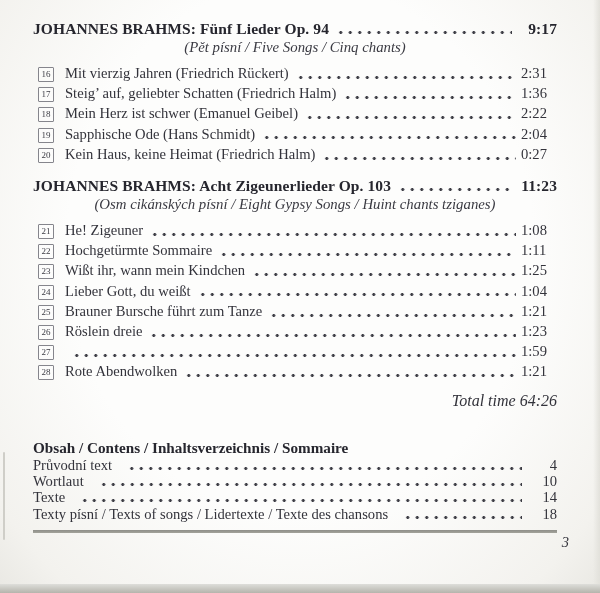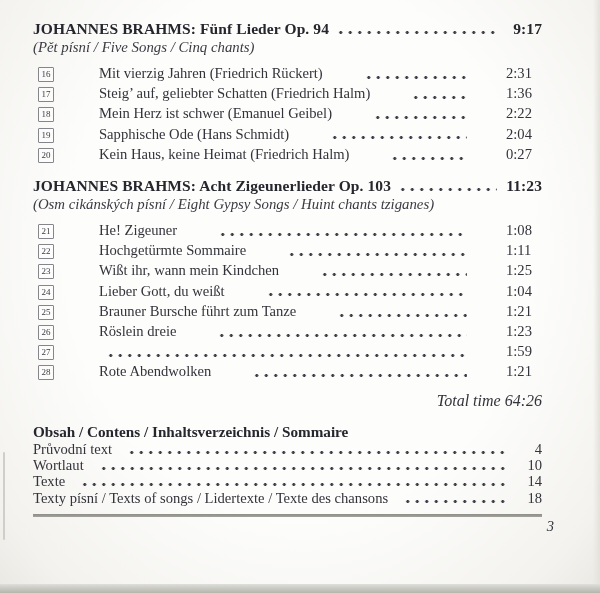--- a/index.html
+++ b/index.html
@@ -10,21 +10,21 @@
   }
   .page {
     position: relative;
     width: 600px; height: 593px;
     overflow: hidden;
     background: radial-gradient(ellipse at 50% 42%, #fdfdfc 55%, #f3f2ee 88%, #e9e8e3 100%);
     color: #33333b;
   }
   .content {
     position: absolute;
-    left: 33px; right: 58px; top: 19px;
+    left: 33px; right: 43px; top: 19px;
   }
   
   .row { display: flex; align-items: baseline; }
   .dots {
     flex: 1;
     align-self: stretch;
     margin: 0 5px 0 7px;
     background-image: radial-gradient(circle, #3c3c44 1.3px, rgba(0,0,0,0) 1.75px);
     background-size: 9.5px 4.5px;
     background-repeat: repeat-x;
@@ -33,45 +33,45 @@
   .dots.tight { background-position: left bottom 3px; }
   
   .section-header { line-height: 19px; }
   .section-title, .section-time {
     font-weight: bold; font-size: 15.5px; color: #26262e;
     letter-spacing: 0.1px; white-space: nowrap;
   }
   .section-time { min-width: 40px; text-align: right; }
   .subtitle {
     font-style: italic; font-size: 14.8px; line-height: 19px;
-    color: #3a3a42; white-space: nowrap;
+    color: #3a3a42; white-space: nowrap; text-align: center;
   }
   
   .tracks { margin-top: 6px; }
-  .track-row { line-height: 20.2px; padding-left: 5px; font-size: 14.6px; gap: 34px; }
+  .track-row { line-height: 20.2px; padding-left: 5px; font-size: 14.6px; }
   .track-no {
     flex: 0 0 auto;
     display: inline-block; width: 14px; height: 13px;
     border: 1px solid #85858c; border-radius: 1px;
     font-size: 9px; line-height: 13px; text-align: center;
     color: #3a3a42; background: rgba(255,255,255,0.4);
     transform: translateY(-1px);
     margin-right: 11px;
   }
   .track-title { white-space: nowrap; }
   .track-time { min-width: 36px; text-align: left; white-space: nowrap; }
   .section-2 { margin-top: 12px; }
   
   .total-time {
     margin-top: 9px; text-align: right;
     font-style: italic; font-size: 16px; line-height: 19px; color: #33333b;
   }
   
   .contents-heading {
-    margin-top: 12px;
+    margin-top: 28px;
     font-weight: bold; font-size: 15.2px; line-height: 19px; color: #26262e;
   }
   .contents-row { line-height: 16.4px; font-size: 14.6px; gap: 8px; }
   .contents-page { min-width: 22px; text-align: right; }
   
   .footer-rule {
     margin-top: 8px; height: 2.5px;
     background: linear-gradient(#8e8e88, #a3a39b);
   }
   .page-number {

